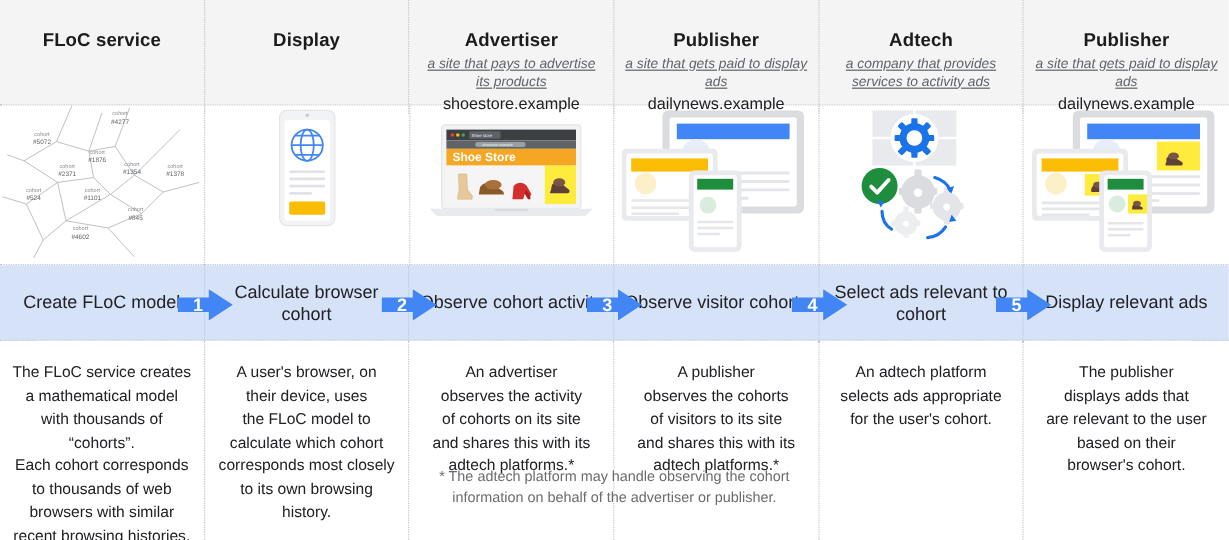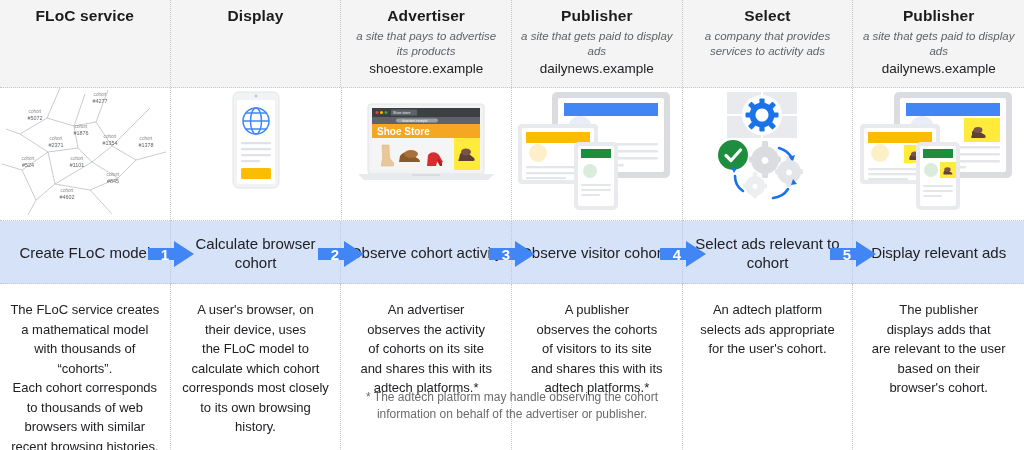--- a/index.html
+++ b/index.html
@@ -7,23 +7,23 @@
        font-family:"Liberation Sans","DejaVu Sans",sans-serif;color:#202124;}
   .board{position:relative;width:1024px;height:450px;}
 
   
   .row{display:grid;grid-template-columns:repeat(6,1fr);width:1024px;box-sizing:border-box;}
   .cell{position:relative;box-sizing:border-box;border-right:1px dotted #c6c6c6;}
   .cell:last-child{border-right:none;}
 
   
   .hdr-row{height:88px;background:#f4f4f4;border-bottom:1px dotted #c6c6c6;}
-  .hdr{padding:6px 8px 0;text-align:center;}
+  .hdr{padding:24px 8px 0;text-align:center;}
   .hdr-title{font-size:15.5px;font-weight:bold;color:#1b1b1b;letter-spacing:.1px;line-height:20px;}
-  .hdr-sub{font-size:11.5px;font-style:italic;color:#5f6368;line-height:14.5px;margin-top:3px;}
+  .hdr-sub{font-size:11.5px;font-style:italic;color:#5f6368;line-height:14.5px;margin-top:3px;text-decoration:underline;}
   .hdr-dom{font-size:13.5px;color:#202124;line-height:17px;margin-top:2px;}
 
   
   .art-row{height:133px;background:#fff;border-bottom:1px dotted #c6c6c6;}
   .art{height:133px;display:flex;align-items:flex-start;justify-content:center;overflow:hidden;}
   .art svg{display:block;}
 
   
   .step-row{height:63px;background:#d6e2f8;border-bottom:1px dotted #b9c7e2;}
   .step{height:63px;display:flex;align-items:center;justify-content:center;border-right:1px dotted #bcc8e0;}
@@ -82,21 +82,21 @@
     <div class="cell">
         <div class="hdr">
       <div class="hdr-title">Publisher</div>
       <div class="hdr-sub">a site that gets paid
 to display ads</div>
       <div class="hdr-dom">dailynews.example</div>
     </div>
       </div>
     <div class="cell">
         <div class="hdr">
-      <div class="hdr-title">Select</div>
+      <div class="hdr-title">Adtech</div>
       <div class="hdr-sub">a company that provides
 services to activity ads</div>
     </div>
       </div>
     <div class="cell">
         <div class="hdr">
       <div class="hdr-title">Publisher</div>
       <div class="hdr-sub">a site that gets paid
 to display ads</div>
       <div class="hdr-dom">dailynews.example</div>

